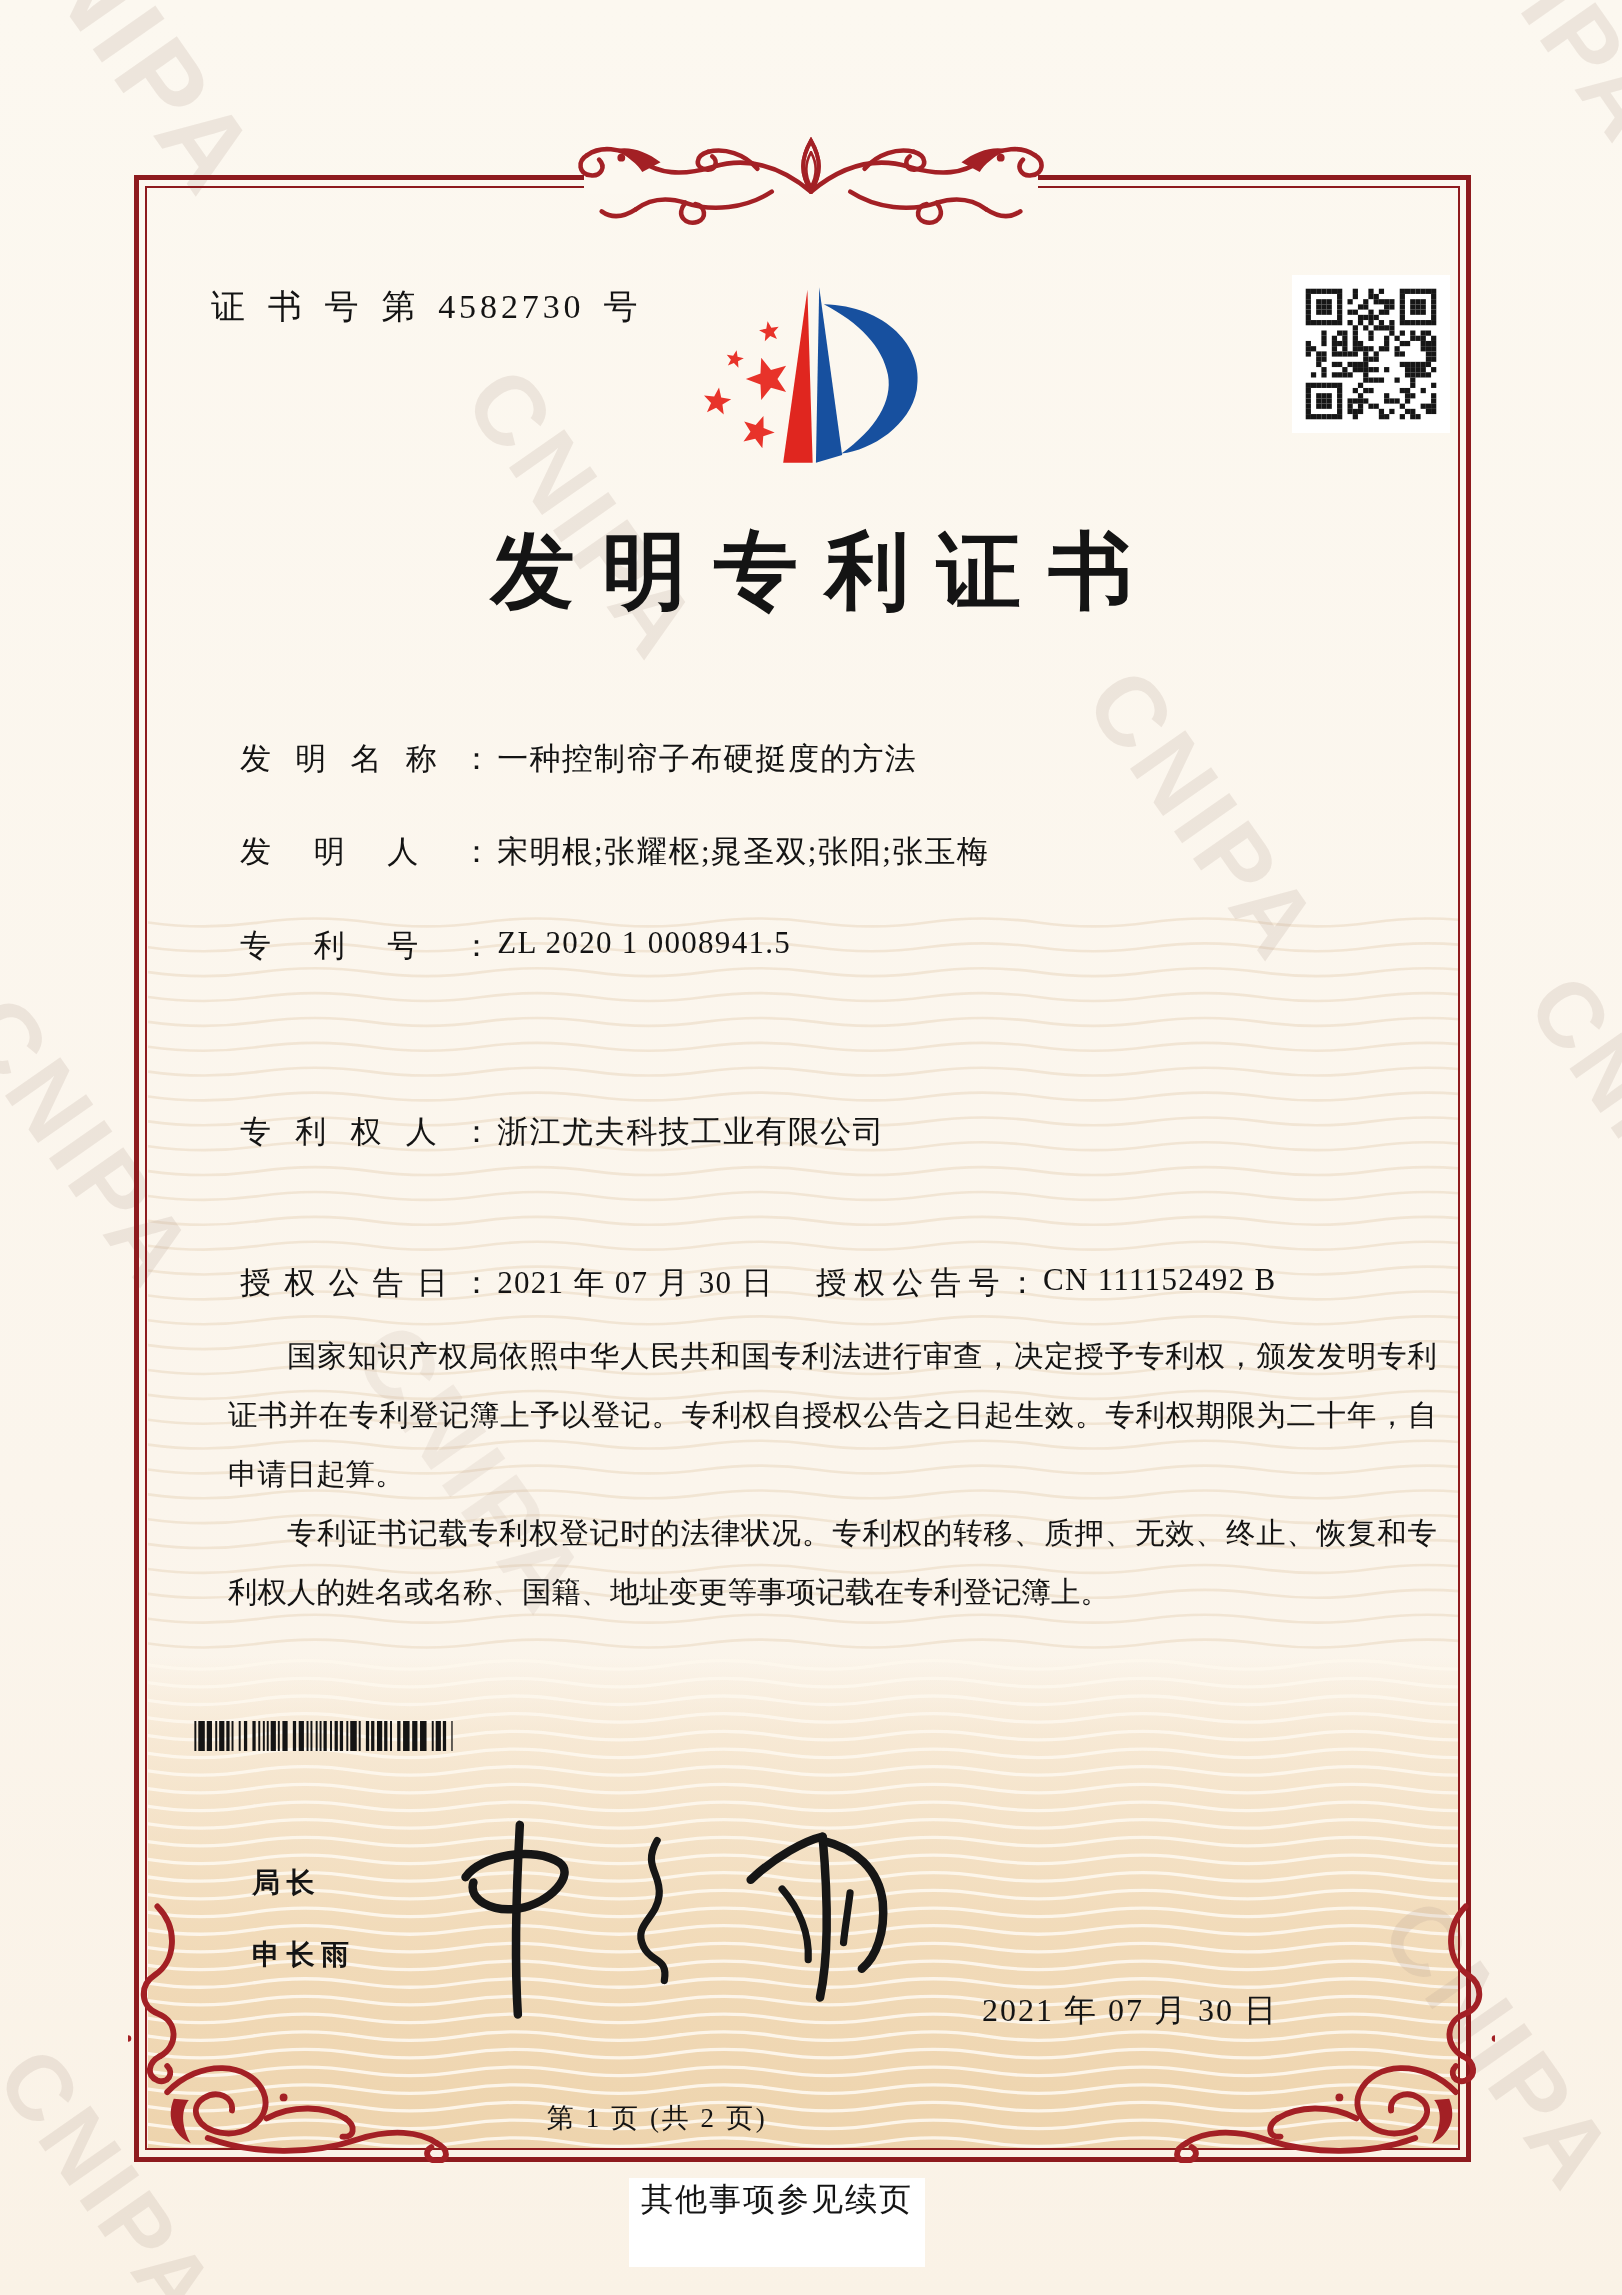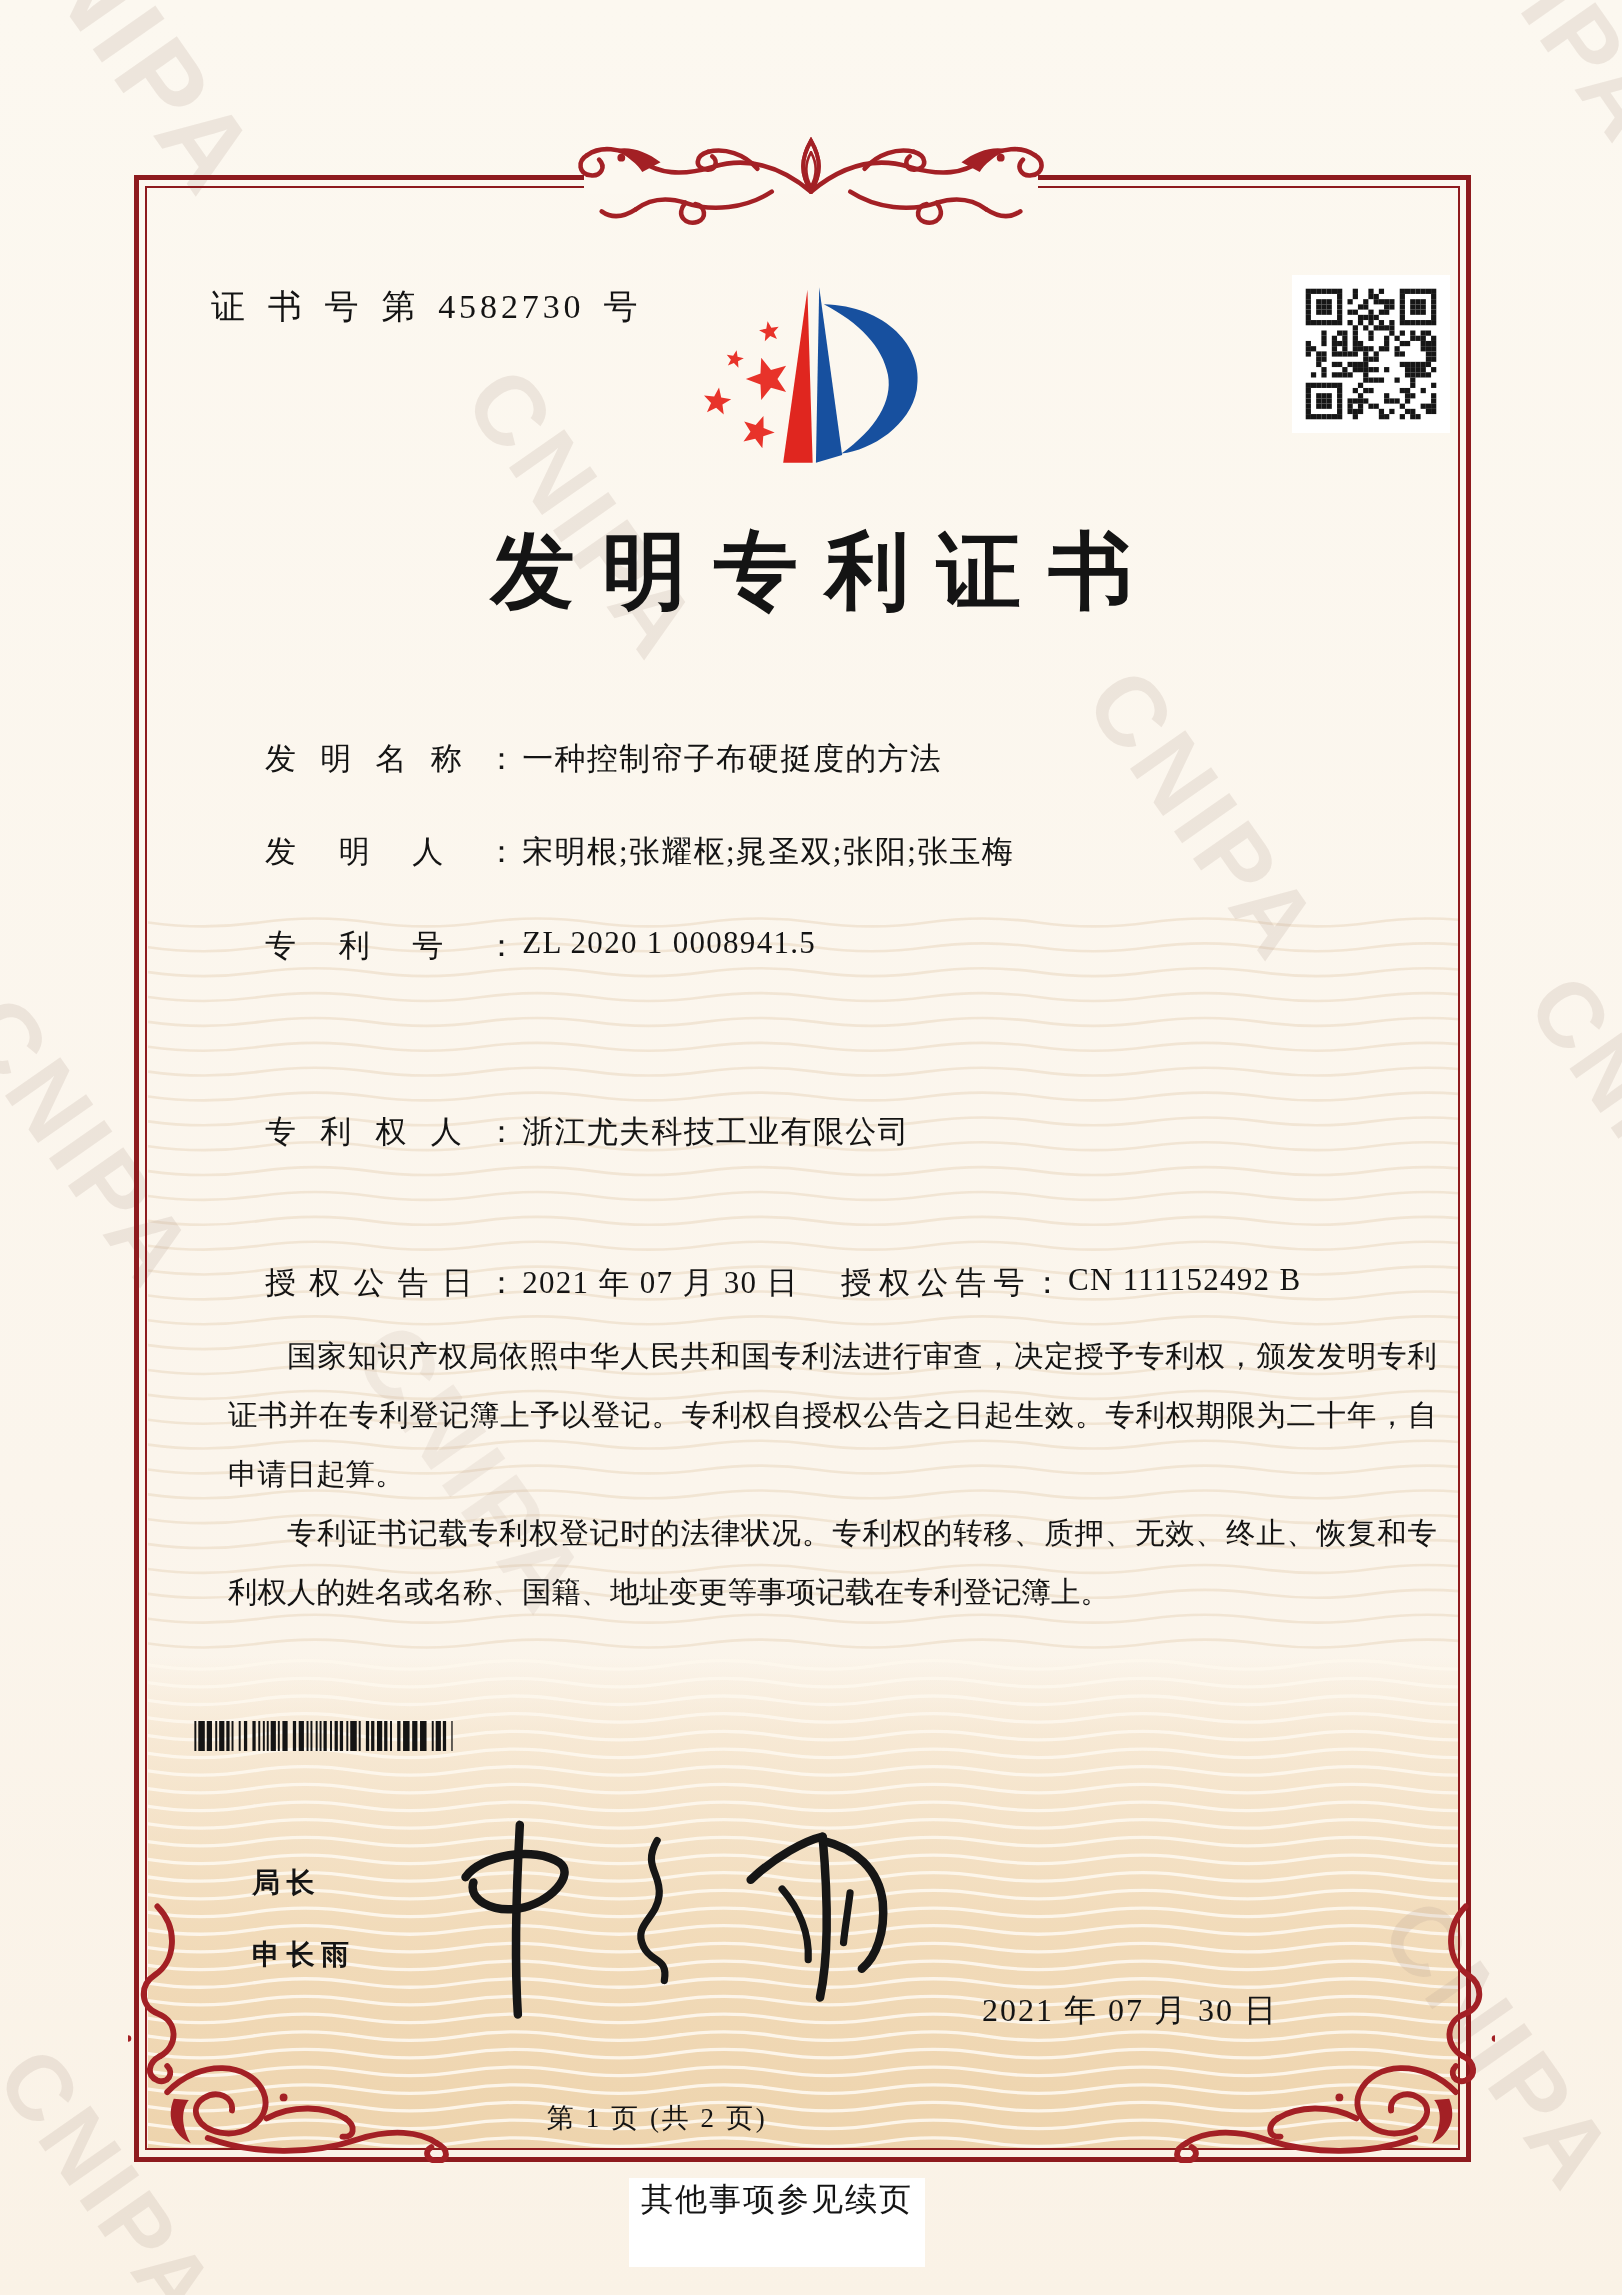--- a/index.html
+++ b/index.html
@@ -20,21 +20,21 @@
       border:5.2px solid #8e1b1e;box-sizing:border-box;}
   .bthin{position:absolute;z-index:3;left:145px;top:186px;width:1315px;height:1964px;
       border:2px solid #8e1b1e;box-sizing:border-box;}
   .orn{position:absolute;z-index:4;}
   .orn-gapbg{position:absolute;z-index:3;left:584px;top:169px;width:454px;height:25px;background:#fcf8f0;}
   
   .txt{position:absolute;z-index:5;}
   .certno{left:211px;top:284px;font-size:34px;letter-spacing:3.9px;word-spacing:6.5px;}
   .title{left:0;top:515px;width:1623px;text-align:center;font-size:84px;
          letter-spacing:27.5px;text-indent:27.5px;font-weight:700;}
-  .frow{position:absolute;z-index:5;left:265px;font-size:31px;white-space:nowrap;}
+  .frow{position:absolute;z-index:5;left:240px;font-size:31px;white-space:nowrap;}
   .flabel{display:inline-block;width:252px;text-align:justify;text-align-last:justify;vertical-align:top;}
   .flabel2{width:222px;}
   .fval{margin-left:5.2px;letter-spacing:1.3px;vertical-align:top;}
   .addrval{display:inline-block;width:949px;white-space:normal;line-height:46px;letter-spacing:1.3px;}
   .bodytext{position:absolute;z-index:5;left:228px;top:1327px;width:1209px;font-size:29.4px;}
   .bline{line-height:59px;height:59px;white-space:nowrap;}
   .bjust{text-align:justify;text-align-last:justify;white-space:normal;}
   .bindent{text-indent:59px;}
   .signer{position:absolute;z-index:5;left:252px;font-size:28px;font-weight:600;
           font-family:"Liberation Sans","DejaVu Sans",sans-serif;letter-spacing:6.5px;}

